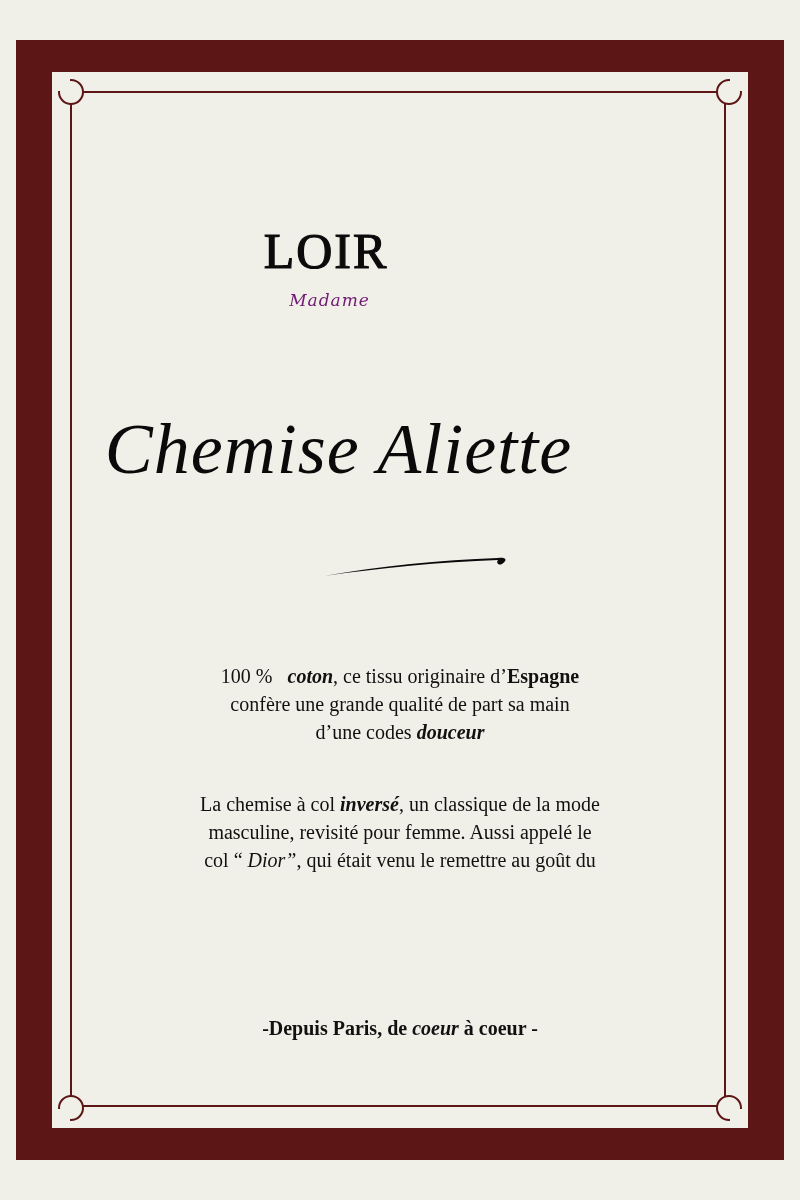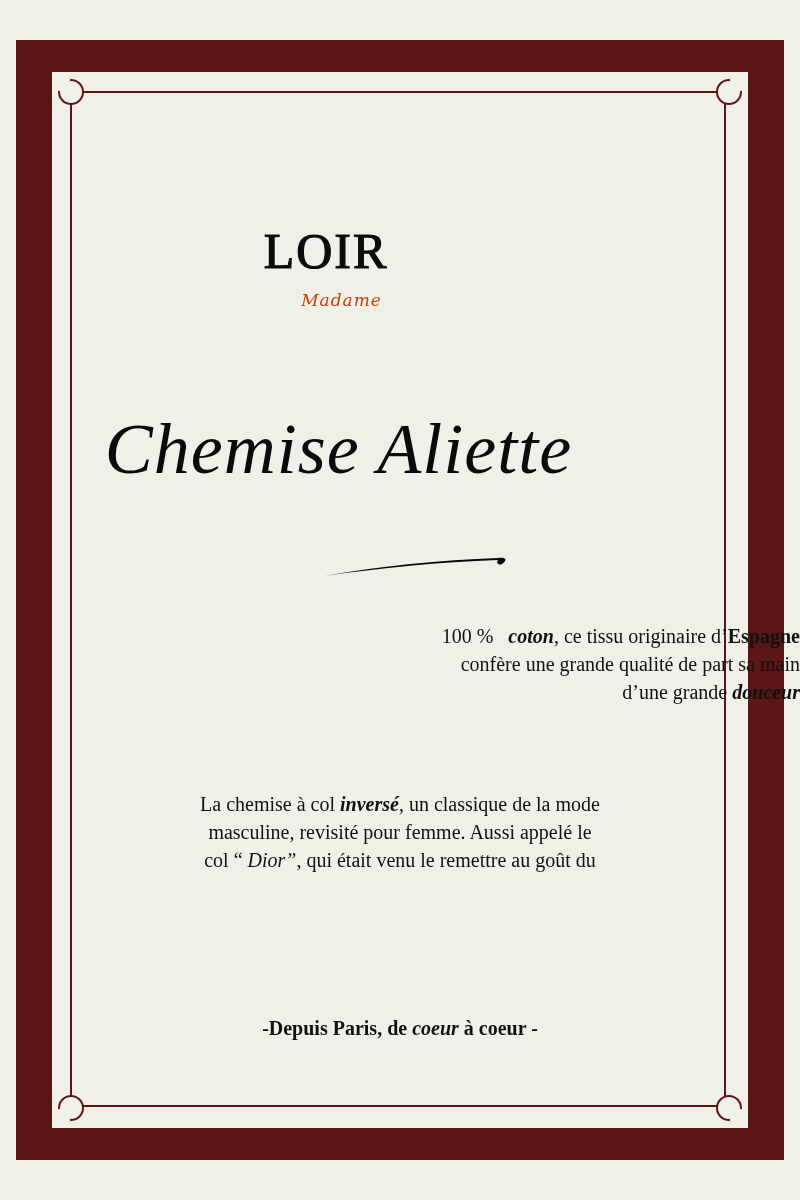--- a/index.html
+++ b/index.html
@@ -6,25 +6,25 @@
   body { width:800px; height:1200px; background:#f0efe8; position:relative; overflow:hidden; font-family:"DejaVu Serif", serif; color:#111; }
   .frame { position:absolute; left:16px; top:40px; width:768px; height:1120px; background:#5c1616; }
   .inner-panel { position:absolute; left:52px; top:72px; width:696px; height:1056px; background:#f0efe8; }
   .corner-notch { position:absolute; width:38px; height:38px; background:#5c1616; border-radius:50%; }
   .dot { position:absolute; width:10px; height:10px; border-radius:50%; background:#f0efe8; }
   .inner-line { position:absolute; left:70px; top:91px; width:656px; height:1016px; border:2px solid #5c1616; box-sizing:border-box; }
   .inner-notch { position:absolute; width:26px; height:26px; border-radius:50%; background:#f0efe8; border:2px solid #5c1616; box-sizing:border-box; }
   .inner-notch-cover { position:absolute; background:#f0efe8; }
   .content { position:absolute; left:0; top:0; width:800px; height:1200px; text-align:center; }
   .logo { position:absolute; left:0; width:652px; top:222px; font-family:"Liberation Serif", serif; font-size:50px; letter-spacing:2px; font-weight:normal; color:#0b0b0b; -webkit-text-stroke:1.2px #0b0b0b; }
-  .sub { position:absolute; left:12px; width:659px; top:290px; font-family:"DejaVu Serif", serif; font-style:italic; font-size:17px; color:#c2410c; letter-spacing:1px; }
+  .sub { position:absolute; left:0; width:659px; top:290px; font-family:"DejaVu Serif", serif; font-style:italic; font-size:17px; color:#701a75; letter-spacing:1px; }
   .title { position:absolute; left:0; width:677px; top:408px; font-family:"Liberation Serif", serif; font-style:italic; font-size:72px; color:#0a0a0a; letter-spacing:1px; }
   .swash { position:absolute; left:320px; top:548px; }
   .para { position:absolute; left:0; width:800px; font-family:"Liberation Serif", serif; font-size:20px; line-height:28px; color:#111; }
-  .p1 { top:622px;text-align:right; }
+  .p1 { top:662px; }
   .p2 { top:790px; }
   .p3 { top:1014px;font-weight:bold; }
 </style>
 </head>
 <body>
 
 <div class="frame"></div>
 <div class="inner-panel"></div>
 
 <div class="corner-notch" style="left:33px;top:53px;"></div>
@@ -51,21 +51,21 @@
   <div class="logo">LOIR</div>
   <div class="sub">Madame</div>
   <div class="title">Chemise Aliette</div>
   <svg class="swash" width="190" height="32" viewBox="0 0 190 32">
     <path d="M4 28 C 60 18, 120 12, 178 10 C 186 9, 188 12, 182 16 C 178 18, 176 14, 178 12 C 120 14, 60 20, 4 28 Z" fill="#0a0a0a"></path>
   </svg>
 
   <div class="para p1">
     <div><span style="white-space:pre">100 %   </span><b><i>coton</i></b><span>, ce tissu originaire d’</span><b>Espagne</b></div>
     <div>confère une grande qualité de part sa main</div>
-    <div><span>d’une grande </span><b><i>douceur</i></b></div>
+    <div><span>d’une codes </span><b><i>douceur</i></b></div>
   </div>
 
   <div class="para p2">
     <div><span>La chemise à col </span><b><i>inversé</i></b><span>, un classique de la mode</span></div>
     <div>masculine, revisité pour femme. Aussi appelé le</div>
     <div><span>col “ </span><i>Dior”</i><span>, qui était venu le remettre au goût du</span></div>
   </div>
 
   <div class="para p3">
     <span style="white-space:pre">-Depuis </span><b>Paris</b><span style="white-space:pre">, de </span><i>coeur</i><span style="white-space:pre"> à coeur -</span>

